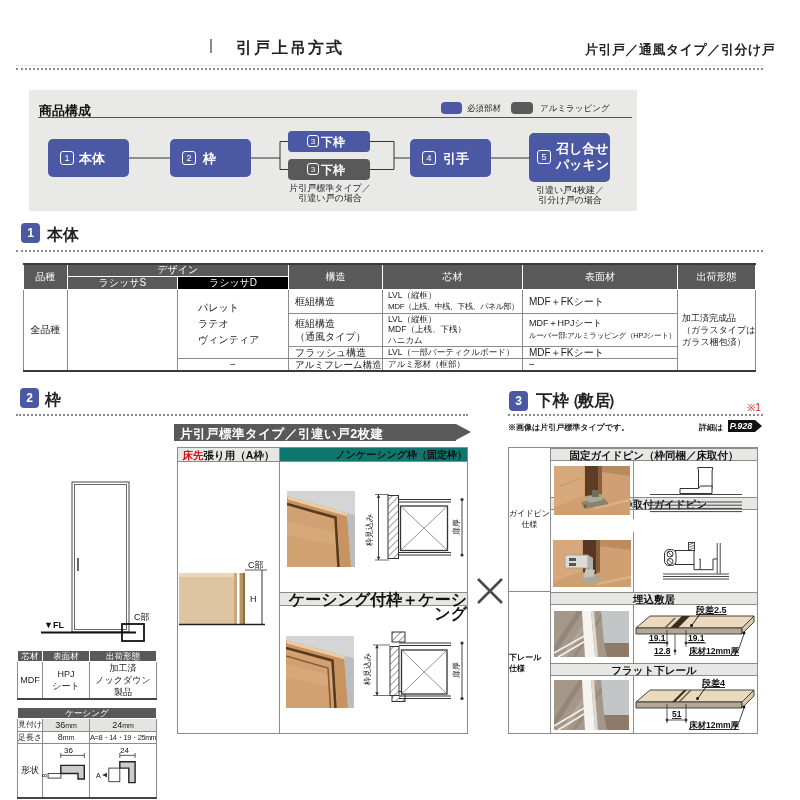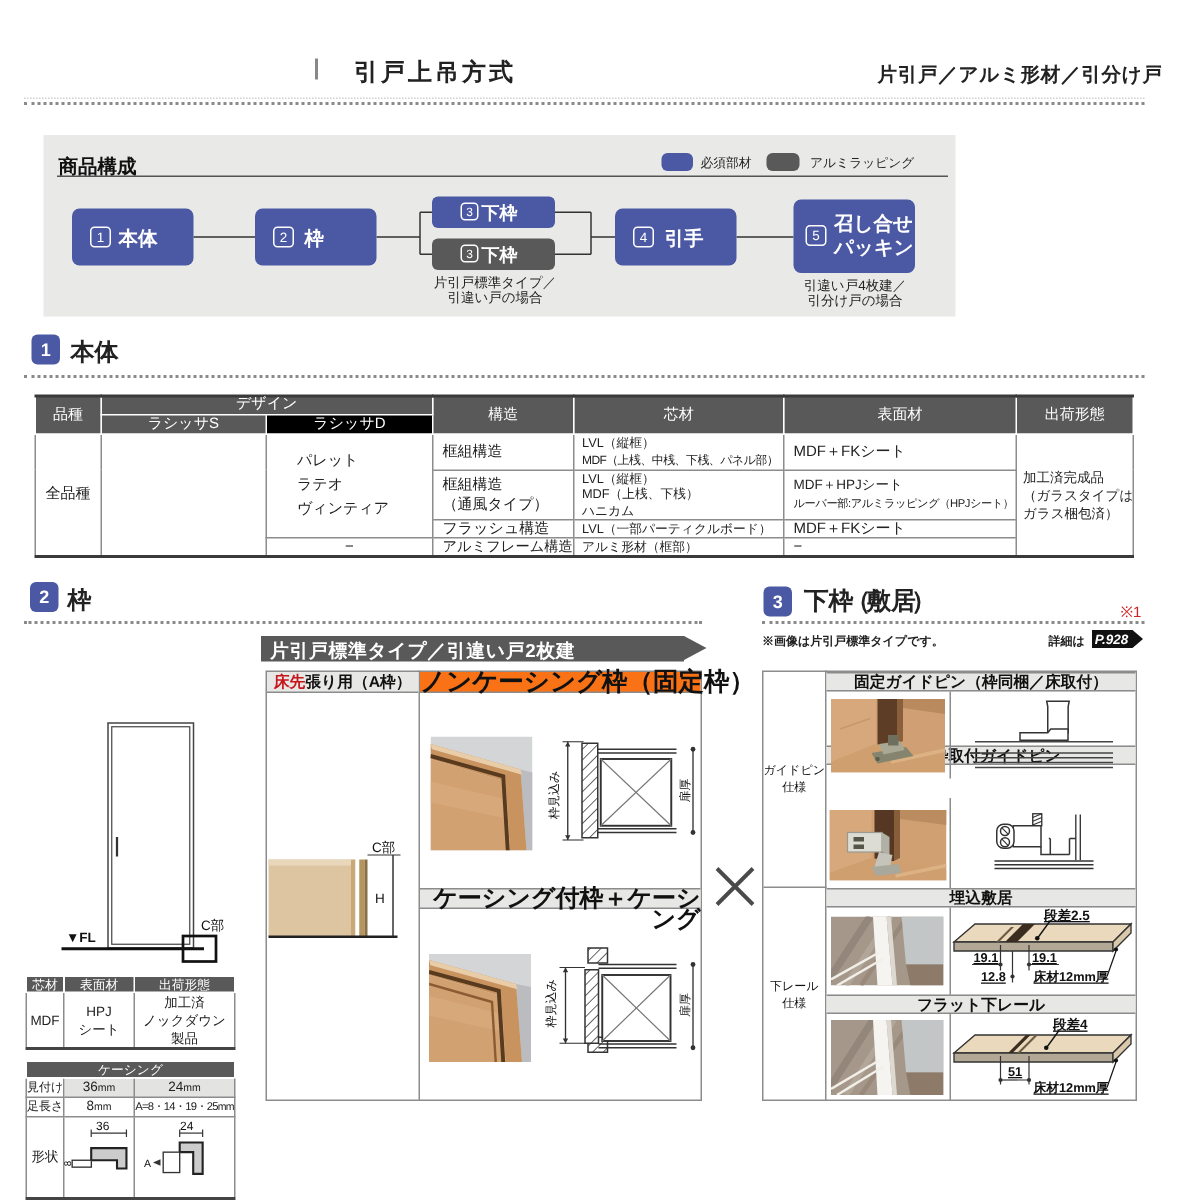--- a/index.html
+++ b/index.html
@@ -20,21 +20,21 @@
 </style>
 </head>
 <body>
 <div id="page">
 
 
   <div class="abs" style="left:210px; top:39px; width:2px; height:14px; background:#888;"></div>
 
   <div class="abs" style="left:236px; top:38px; font-size:16px; font-weight:bold; color:#222; letter-spacing:2px;">引戸上吊方式</div>
 
-  <div class="abs" style="left:585px; top:41px; font-size:13px; font-weight:bold; color:#222; letter-spacing:0.5px;">片引戸／アルミ形材／引分け戸</div>
+  <div class="abs" style="left:585px; top:41px; font-size:13px; font-weight:bold; color:#222; letter-spacing:0.5px;">片引戸／通風タイプ／引分け戸</div>
 
   <div class="dotlight" style="left:16px; top:65px; width:747px;"></div>
   <div class="dotline" style="left:16px; top:68px; width:747px;"></div>
 
   <div class="abs" style="left:29px; top:90px; width:608px; height:121px; background:#e9e9e8;"></div>
 
   <div class="abs" style="left:39px; top:102px; font-size:13px; font-weight:bold; color:#111;">商品構成</div>
 
   <div class="abs" style="left:38px; top:117px; width:594px; height:1px; background:#555;"></div>
 
@@ -159,21 +159,21 @@
   <div class="abs" style="left:174px; top:424px; width:282px; height:17px; background:#595959;"></div>
   <div class="abs" style="left:456px; top:424px; width:0; height:0; border-left:15px solid #595959; border-top:8.5px solid transparent; border-bottom:8.5px solid transparent;"></div>
   <div class="abs" style="left:180px; top:426px; font-size:12.5px; font-weight:bold; color:#fff; letter-spacing:0.5px;">片引戸標準タイプ／引違い戸2枚建</div>
 
   <div class="abs" id="sec2box" style="left:177px; top:447px; width:291px; height:287px; border:1px solid #8c8c8c; background:#fff;"></div>
 
   <div class="abs" style="left:279px; top:447px; width:1px; height:287px; background:#8c8c8c;"></div>
 
   <div class="abs" style="left:178px; top:448px; width:101px; height:14px; background:#e7e7e6; border-bottom:1px solid #8c8c8c; font-size:10.5px; font-weight:bold; color:#111; text-align:center; line-height:14px; white-space:nowrap; overflow:hidden;"><span style="color:#c8161d;">床先</span>張り用（A枠）</div>
 
-  <div class="abs" style="left:280px; top:448px; width:187px; height:14px; background:#f97316; border-bottom:1px solid #8c8c8c; font-size:17px; font-weight:bold; color:#111; text-align:right; line-height:14px; white-space:nowrap;">ノンケーシング枠（固定枠）</div>
+  <div class="abs" style="left:280px; top:448px; width:187px; height:14px; background:#0f766e; border-bottom:1px solid #8c8c8c; font-size:10px; font-weight:bold; color:#111; text-align:right; line-height:14px; white-space:nowrap;">ノンケーシング枠（固定枠）</div>
 
   <div class="abs" style="left:280px; top:592px; width:187px; height:14px; background:#e7e7e6; border-top:1px solid #8c8c8c; border-bottom:1px solid #8c8c8c; font-size:16px; font-weight:bold; color:#111; text-align:right; line-height:14px;">ケーシング付枠＋ケーシング</div>
 
   <svg class="abs" style="left:178px; top:555px;" width="95" height="75" viewBox="0 0 95 75">
 
     <rect x="1" y="18" width="55" height="51" fill="#ddc5a2"></rect>
     <rect x="1" y="18" width="55" height="4" fill="#e9d7bc"></rect>
 
     <rect x="56" y="18" width="3" height="51" fill="#c8a878"></rect>
     <rect x="59" y="18" width="2.5" height="51" fill="#fff"></rect>
@@ -360,21 +360,21 @@
   </svg>
 
   <div class="abs" style="left:508px; top:447px; width:250px; height:287px; border:1px solid #8c8c8c; background:#fff;"></div>
 
   <div class="abs" style="left:550px; top:447px; width:1px; height:287px; background:#8c8c8c;"></div>
 
   <div class="abs" style="left:509px; top:508px; width:41px; font-size:8px; color:#111; text-align:center; line-height:11px;">ガイドピン<br>仕様</div>
 
   <div class="abs" style="left:509px; top:591px; width:42px; height:1px; background:#8c8c8c;"></div>
 
-  <div class="abs" style="left:509px; top:652px; width:41px; font-size:8px; color:#111; text-align:center; line-height:11px;">下レール<br>仕様</div>
+  <div class="abs" style="left:509px; top:652px; width:41px; font-size:8px; color:#111; line-height:11px;font-weight:bold;">下レール<br>仕様</div>
 
   <div class="abs s3h" style="left:551px; top:448px; width:206px; height:13px;">固定ガイドピン（枠同梱／床取付）</div>
 
   <div class="abs s3h" style="left:551px; top:497px; width:206px; height:13px;">中縦枠取付ガイドピン</div>
 
   <div class="abs s3h" style="left:551px; top:592px; width:206px; height:13px;">埋込敷居</div>
 
   <div class="abs s3h" style="left:551px; top:663px; width:206px; height:13px;">フラット下レール</div>
 
   <div class="abs" style="left:633px; top:461px; width:1px; height:58px; background:#8c8c8c;"></div>

